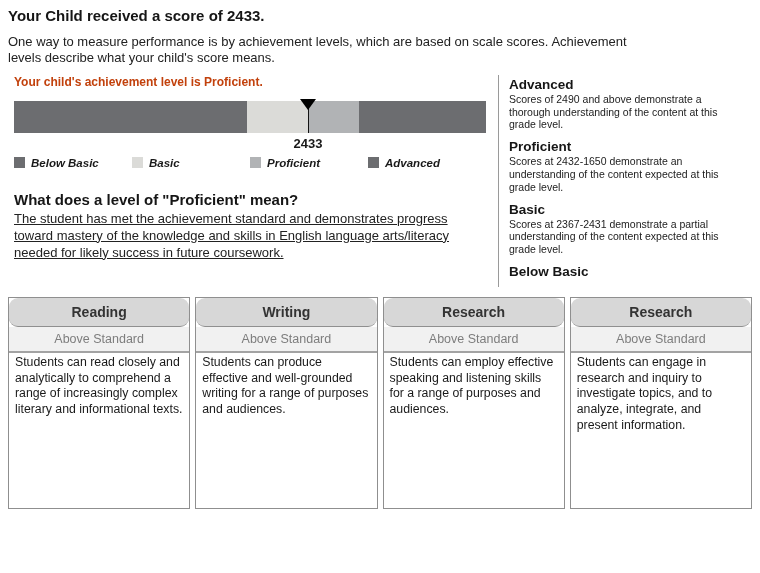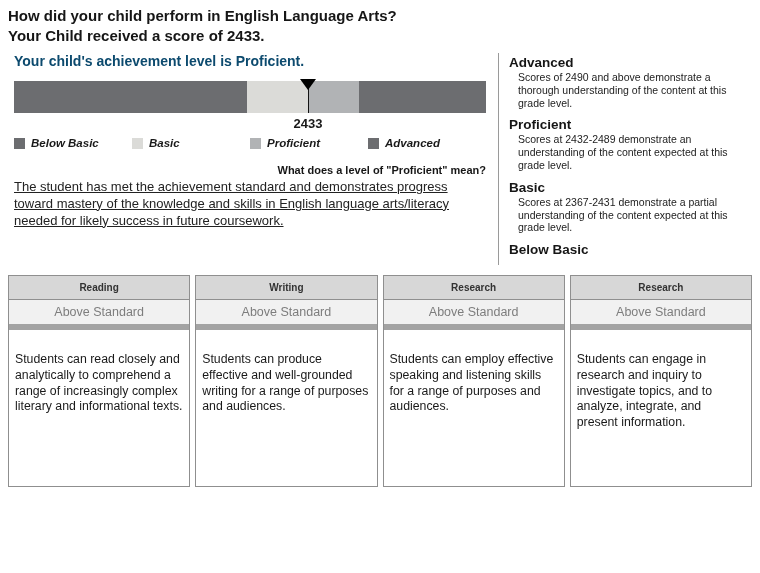--- a/index.html
+++ b/index.html
@@ -14,65 +14,65 @@
   h1, h2, h3, p { margin: 0; }
   .page { padding: 6px 8px 0 8px; }
 
   .title-line { font-size: 15px; font-weight: bold; line-height: 1.3; color: #161616; }
   .intro { font-size: 13px; line-height: 1.28; margin-top: 8px; max-width: 652px; color: #222; }
 
   .mid { display: flex; margin-top: 8px; }
   .left-col { width: 478px; flex: none; padding-left: 6px; }
   .right-col { flex: 1; border-left: 1px solid #9a9a9a; margin-left: 12px; padding-left: 10px; padding-top: 2px; }
 
-  .ach-heading { font-size: 14px; font-weight: bold; color: #0c4a6e; }
+  .ach-heading { font-size: 12px; font-weight: bold; color: #c2410c; }
 
   .bar-area { position: relative; height: 32px; margin-top: 12px; margin-bottom: 24px; }
   .bar { display: flex; width: 100%; height: 100%; }
   .seg { height: 100%; }
   .marker { position: absolute; top: 0; height: 100%; width: 0; }
   .marker .line { position: absolute; top: 0; left: 0; width: 1px; height: 100%; background: #141414; }
   .marker .tri {
     position: absolute; top: -2px; left: -8px; width: 0; height: 0;
     border-left: 8px solid transparent; border-right: 8px solid transparent;
     border-top: 11px solid #000;
   }
   .score-label { position: absolute; top: 35px; transform: translateX(-50%); font-size: 13px; font-weight: bold; }
 
   .legend { display: flex; margin-top: 4px; }
   .legend-item { flex: 1; display: flex; align-items: center; gap: 6px; }
   .swatch { width: 11px; height: 11px; flex: none; }
   .legend-label { font-size: 11.5px; font-weight: bold; font-style: italic; color: #1a1a1a; }
 
-  .meaning-heading { margin-top: 15px; font-size: 11px; font-weight: bold; color: #161616; text-align: right; }
+  .meaning-heading { margin-top: 22px; font-size: 15px; font-weight: bold; color: #161616; }
   .meaning-body { margin-top: 3px; font-size: 13px; line-height: 1.3; color: #222; text-decoration: underline; }
 
   .level-block { margin-bottom: 8px; }
   .level-title { font-size: 13.5px; font-weight: bold; color: #161616; }
-  .level-desc { font-size: 10.5px; line-height: 1.22; margin-top: 1px; color: #222; max-width: 236px; margin-left: 9px; }
+  .level-desc { font-size: 10.5px; line-height: 1.22; margin-top: 1px; color: #222; max-width: 236px; }
 
   .skills { display: grid; grid-template-columns: repeat(4, 1fr); gap: 5px; margin-top: 10px; padding: 0 0 2px 0; }
   .skill-col { border: 1px solid #8f8f8f; display: flex; flex-direction: column; height: 212px; background: #fff; }
   .skill-header {
     background: #d7d7d7; border-bottom: 1px solid #8f8f8f;
-    text-align: center; padding: 6px 4px; font-size: 10px; font-weight: bold; color: #333;
+    text-align: center; padding: 6px 4px; font-size: 14px; font-weight: bold; color: #333; border-radius: 9px;
   }
   .skill-standard {
-    background: #f1f1f1; border-bottom: 6px solid #a3a3a3;
+    background: #f1f1f1; border-bottom: 2px solid #a3a3a3;
     text-align: center; padding: 5px 4px; font-size: 12.5px; color: #7d7d7d;
   }
-  .skill-desc { padding: 22px 6px; font-size: 12.3px; line-height: 1.28; color: #1a1a1a; }
+  .skill-desc { padding: 2px 6px; font-size: 12.3px; line-height: 1.28; color: #1a1a1a; }
 </style>
 </head>
 <body>
 
 <div class="page">
 
-  <h1 class="title-line">How did your child perform in English Language Arts?</h1>
   <h1 class="title-line">Your Child received a score of 2433.</h1>
+  <p class="intro">One way to measure performance is by achievement levels, which are based on scale scores. Achievement levels describe what your child's score means.</p>
 
   <div class="mid">
     <div class="left-col">
       <h2 class="ach-heading">Your child's achievement level is Proficient.</h2>
 
       <div class="bar-area">
         <div class="bar">
           <div class="seg" style="width: 49.4%; background: rgb(108, 109, 112);"></div>
           <div class="seg" style="width: 13%; background: rgb(219, 219, 216);"></div>
           <div class="seg" style="width: 10.6%; background: rgb(177, 179, 181);"></div>
@@ -108,21 +108,21 @@
       <p class="meaning-body">The student has met the achievement standard and demonstrates progress toward mastery of the knowledge and skills in English language arts/literacy needed for likely success in future coursework.</p>
     </div>
 
     <div class="right-col">
       <div class="level-block">
         <h3 class="level-title">Advanced</h3>
         <p class="level-desc">Scores of 2490 and above demonstrate a thorough understanding of the content at this grade level.</p>
       </div>
       <div class="level-block">
         <h3 class="level-title">Proficient</h3>
-        <p class="level-desc">Scores at 2432-2489 demonstrate an understanding of the content expected at this grade level.</p>
+        <p class="level-desc">Scores at 2432-1650 demonstrate an understanding of the content expected at this grade level.</p>
       </div>
       <div class="level-block">
         <h3 class="level-title">Basic</h3>
         <p class="level-desc">Scores at 2367-2431 demonstrate a partial understanding of the content expected at this grade level.</p>
       </div>
       <div class="level-block">
         <h3 class="level-title">Below Basic</h3>
       </div>
     </div>
   </div>

